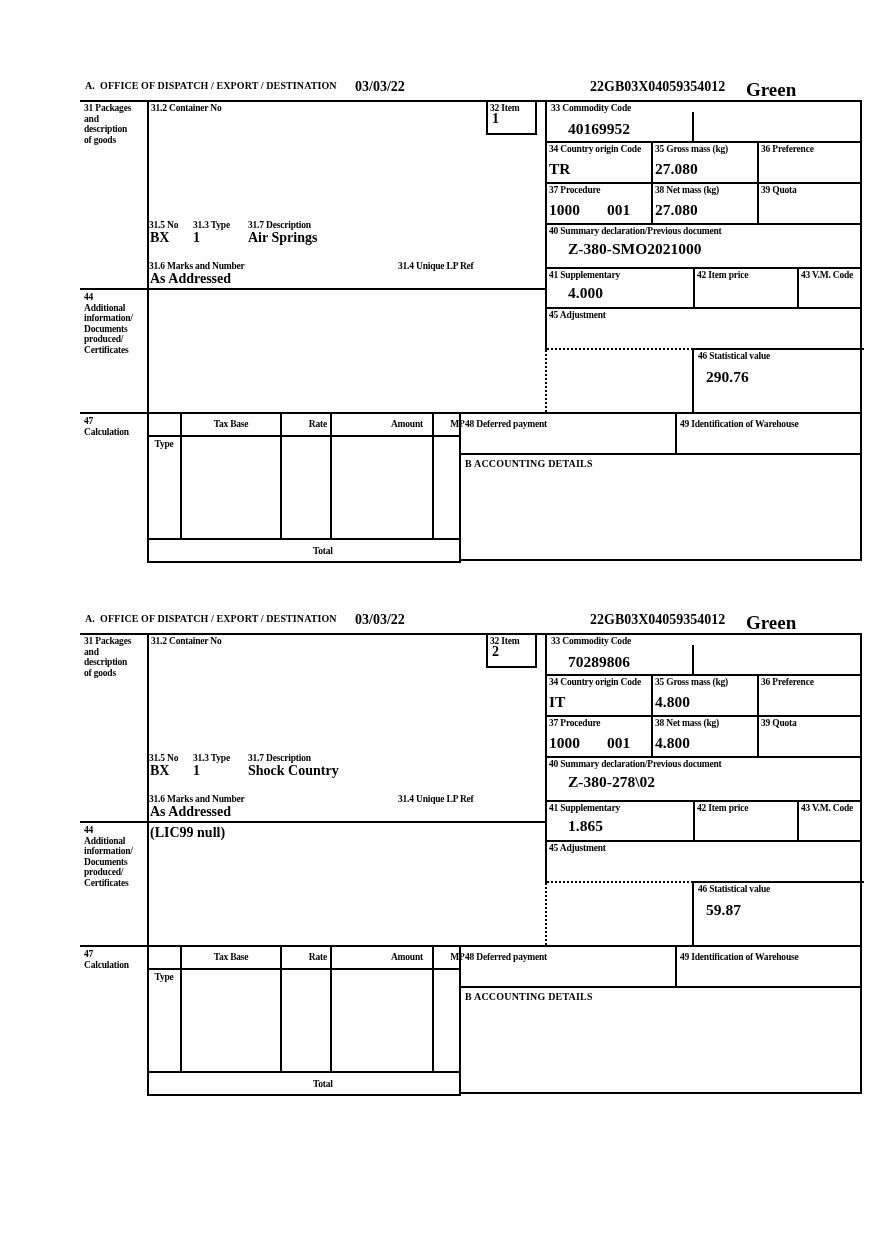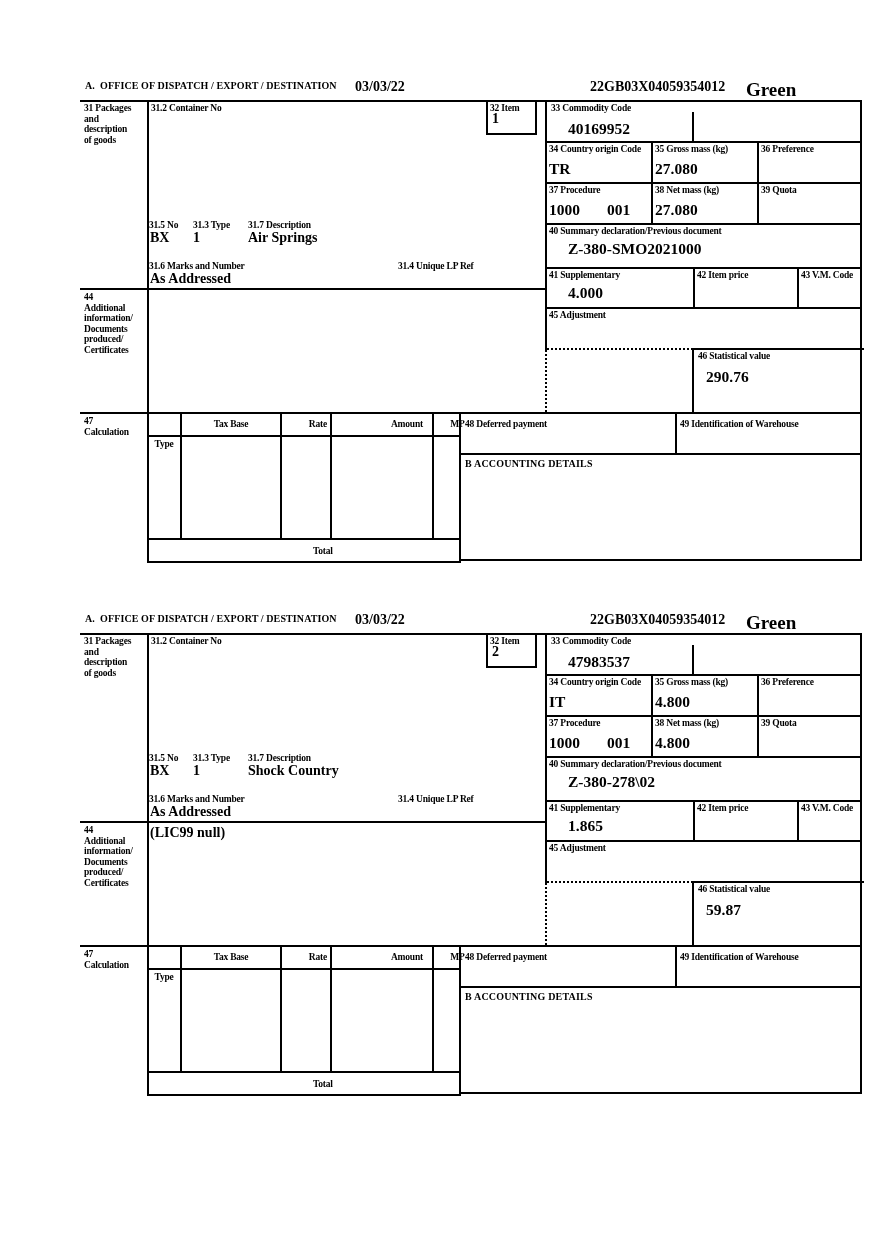--- a/index.html
+++ b/index.html
@@ -267,21 +267,21 @@
 
       <div class="lbl p-b31">31 Packages
 and
 description
 of goods</div>
       <div class="lbl p-b312">31.2 Container No</div>
       <div class="lbl p-b32">32 Item</div>
       <div class="val val-sm p-item">2</div>
 
       <div class="lbl p-b33">33 Commodity Code</div>
-      <div class="val p-commodity">47983537</div>
+      <div class="val p-commodity">70289806</div>
 
       <div class="lbl p-b34">34 Country origin Code</div>
       <div class="val p-origin">IT</div>
       <div class="lbl p-b35">35 Gross mass (kg)</div>
       <div class="val p-gross">4.800</div>
       <div class="lbl p-b36">36 Preference</div>
 
       <div class="lbl p-b37">37 Procedure</div>
       <div class="val p-proc1">1000</div>
       <div class="val p-proc2">001</div>

